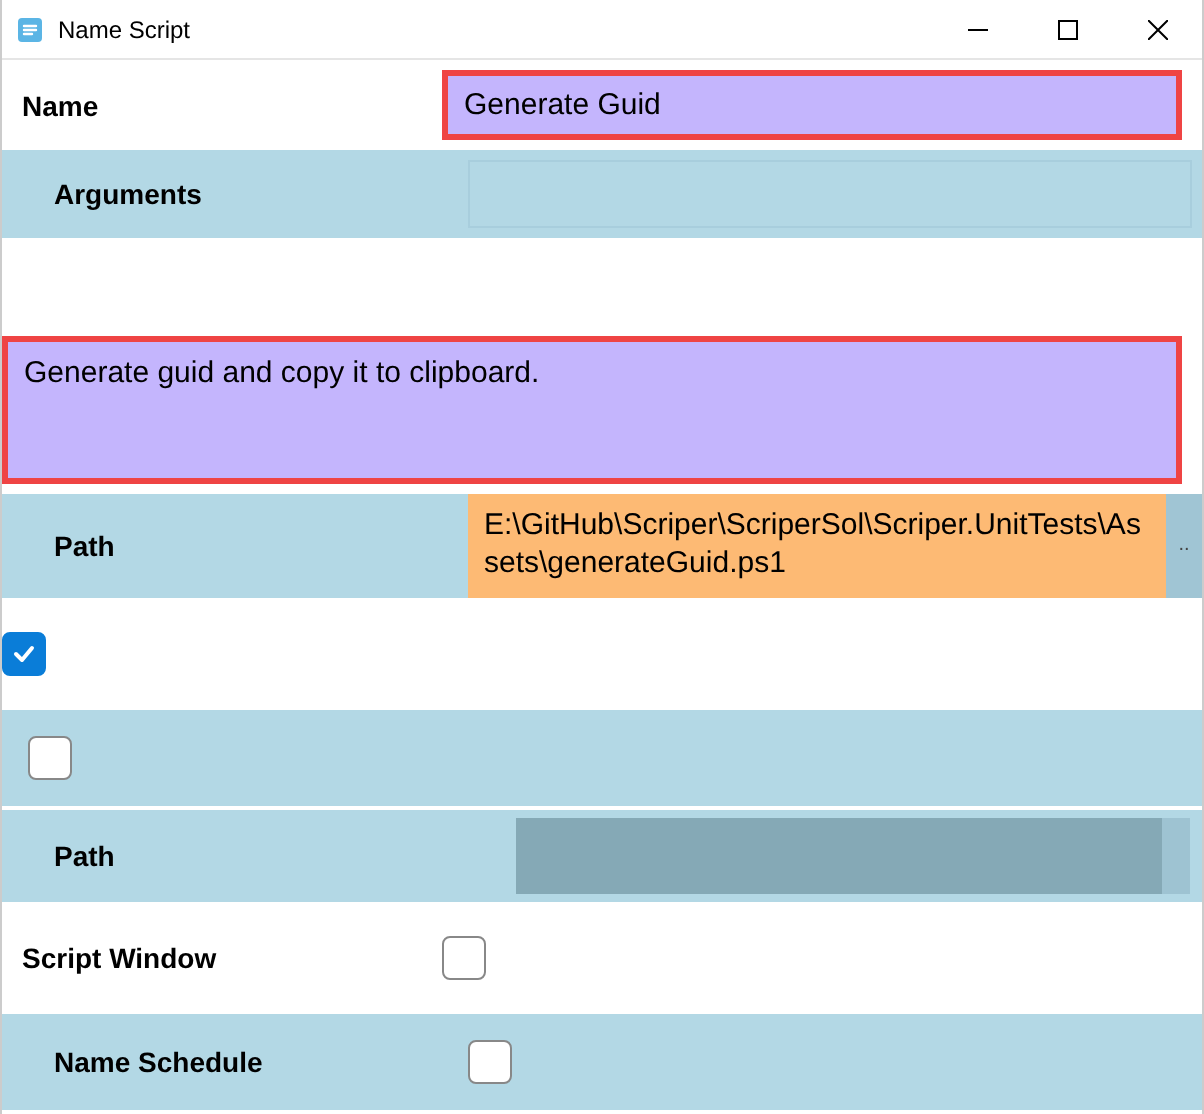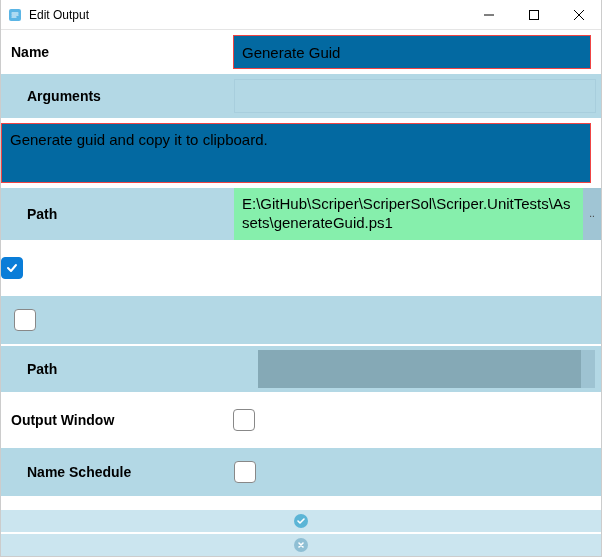--- a/index.html
+++ b/index.html
@@ -36,58 +36,58 @@
     display: flex; align-items: center; justify-content: center;
     font-size: 12px;
     cursor: default;
   }
   .content { flex: 1; display: flex; flex-direction: column; }
   .row {
     display: flex;
     align-items: stretch;
   }
   .row.alt, .row.alt .label { background: #b3d8e5; padding-left: 13px; }
-  .row.plain, .row.plain .label { background: #fff; gap: 12px; }
+  .row.plain, .row.plain .label { background: #fff; }
   .label {
     width: 220px;
     padding: 14px 10px;
     font-weight: bold;
     font-size: 14px;
     display: flex;
     align-items: center;
   }
   .label.indent { padding-left: 28px; }
   .field {
     flex: 1;
     display: flex;
     align-items: stretch;
     padding: 5px 10px 5px 0;
   }
   .row.alt .field { padding: 5px 5px 5px 0; }
   input[type="text"], textarea {
     width: 100%;
-    border: 1px solid #ef4444;
+    border: 3px solid #ef4444;
     padding: 6px 8px;
     font-family: Arial, sans-serif;
     font-size: 15px;
-    background: #0369a1;
+    background: #c4b5fd;
     resize: none;
   }
   .row.alt input[type="text"] {
     background: #b3d8e5;
     border: 1px solid #a8cedd;
   }
-  textarea { height: 60px; line-height: 1.3; }
+  textarea { height: 74px; line-height: 1.3; margin-top: 44px; }
   .path-wrap { display: flex; width: 100%; }
   .path-text {
     flex: 1;
     border: none;
     padding: 7px 8px;
     font-size: 15px;
-    background: #86efac;
+    background: #fdba74;
     line-height: 1.25;
     word-break: break-all;
   }
   .path-btn {
     width: 18px;
     background: #a0c5d4;
     display: flex; align-items: center; justify-content: center;
     font-size: 10px; color: #444;
     cursor: default;
   }
@@ -142,21 +142,21 @@
 
 <div class="window">
 
   <div class="titlebar">
     <span class="titlebar-icon">
       <svg width="16" height="16" viewBox="0 0 16 16">
         <rect x="2" y="2" width="12" height="12" rx="2" fill="#5bb5e5"></rect>
         <path d="M5 6 h6 M5 8 h6 M5 10 h4" stroke="#fff" stroke-width="1.2" stroke-linecap="round"></path>
       </svg>
     </span>
-    <span class="titlebar-title">Edit Output</span>
+    <span class="titlebar-title">Name Script</span>
     <div class="win-controls">
       <div class="win-btn">
         <svg width="10" height="10">
             <path d="M0 5 H10" stroke="#000" stroke-width="1"></path>
           </svg>
       </div>
       <div class="win-btn">
         <svg width="10" height="10">
             <rect x="0.5" y="0.5" width="9" height="9" fill="none" stroke="#000" stroke-width="1"></rect>
           </svg>
@@ -221,21 +221,21 @@
 
     <div class="row alt" style="border-top:2px solid #fff;">
       <div class="label indent" style="width:244px;">Path</div>
       <div class="field" style="padding:0 6px 0 0;">
         <div class="disabled-input"></div>
         <div class="disabled-btn"></div>
       </div>
     </div>
 
     <div class="row plain">
-      <div class="label">Output Window</div>
+      <div class="label">Script Window</div>
       <div class="field">
         <div class="checkbox">
           
         </div>
       </div>
     </div>
 
     <div class="row alt">
       <div class="label">Name Schedule</div>
       <div class="field">

